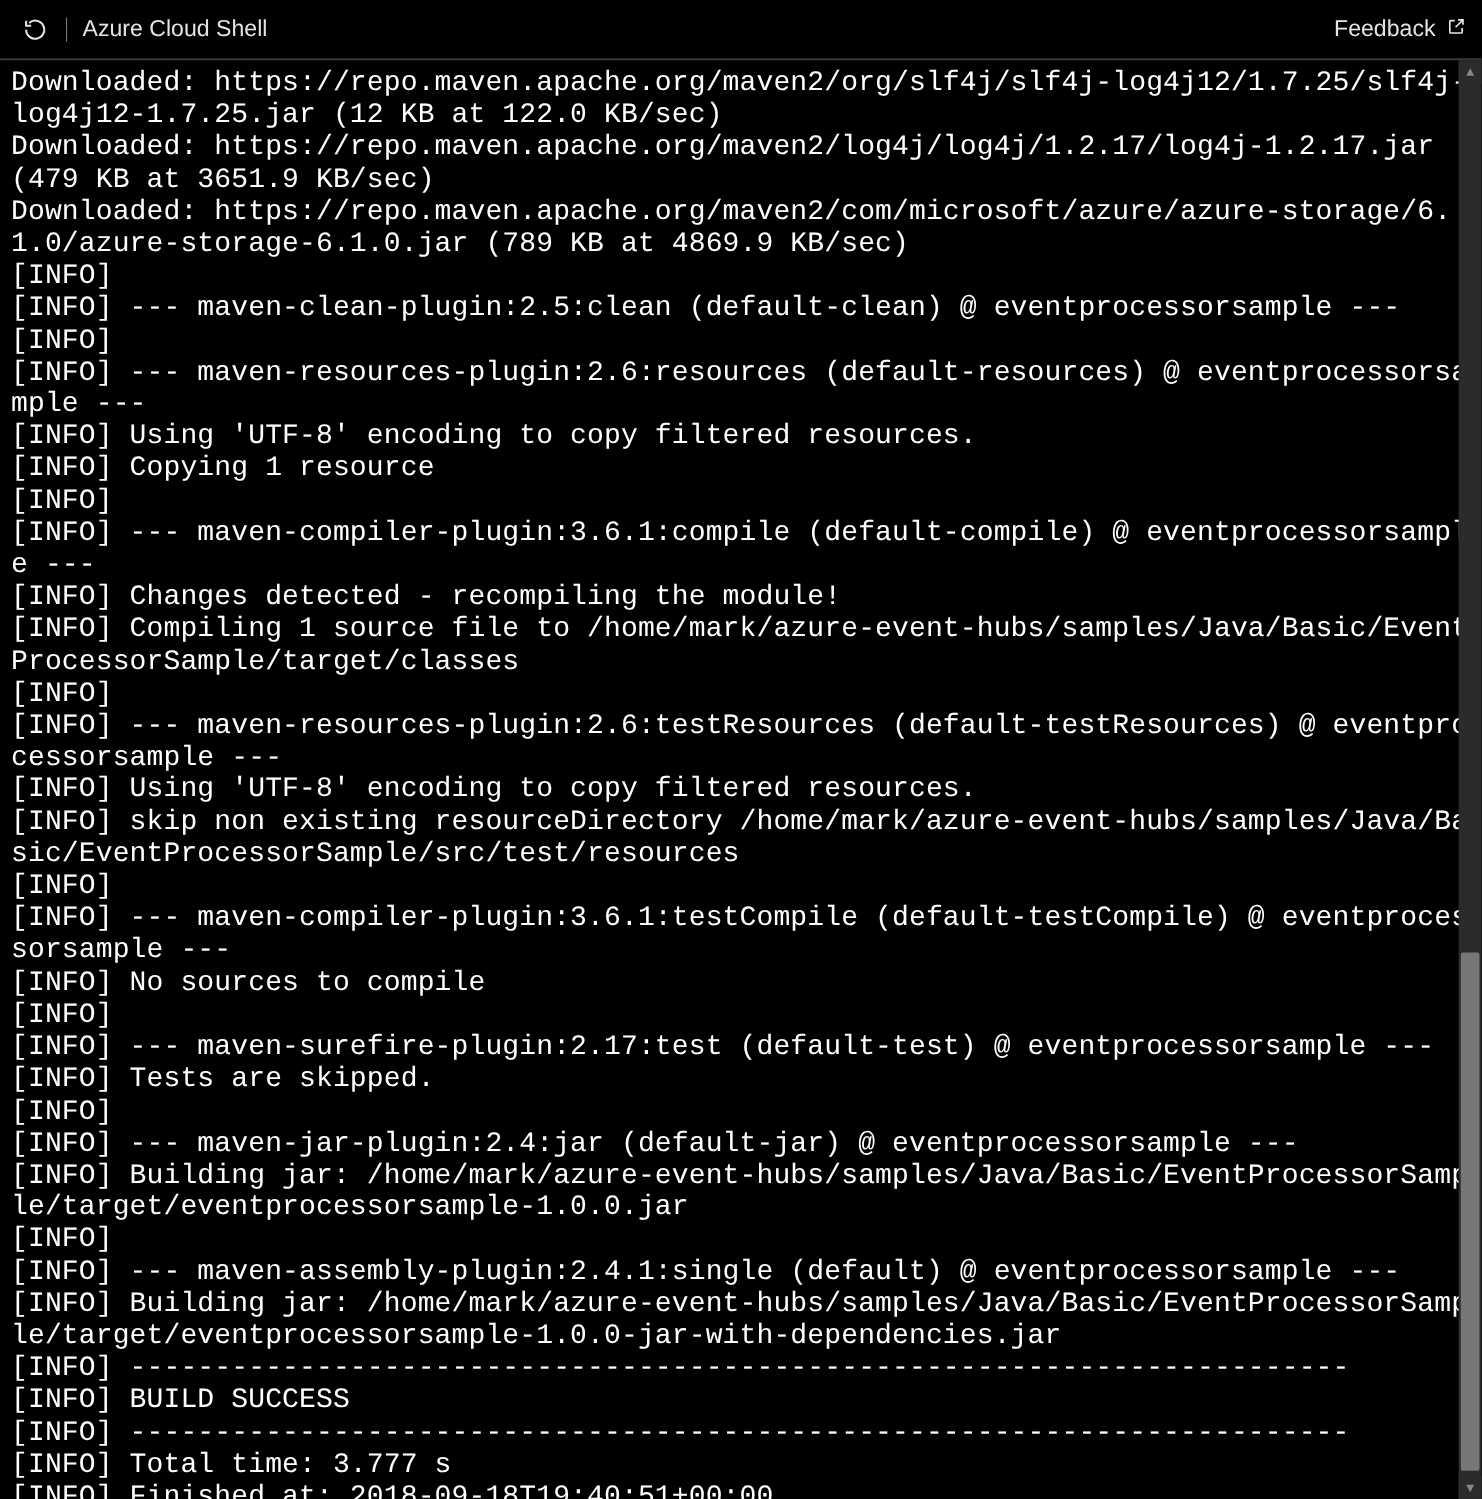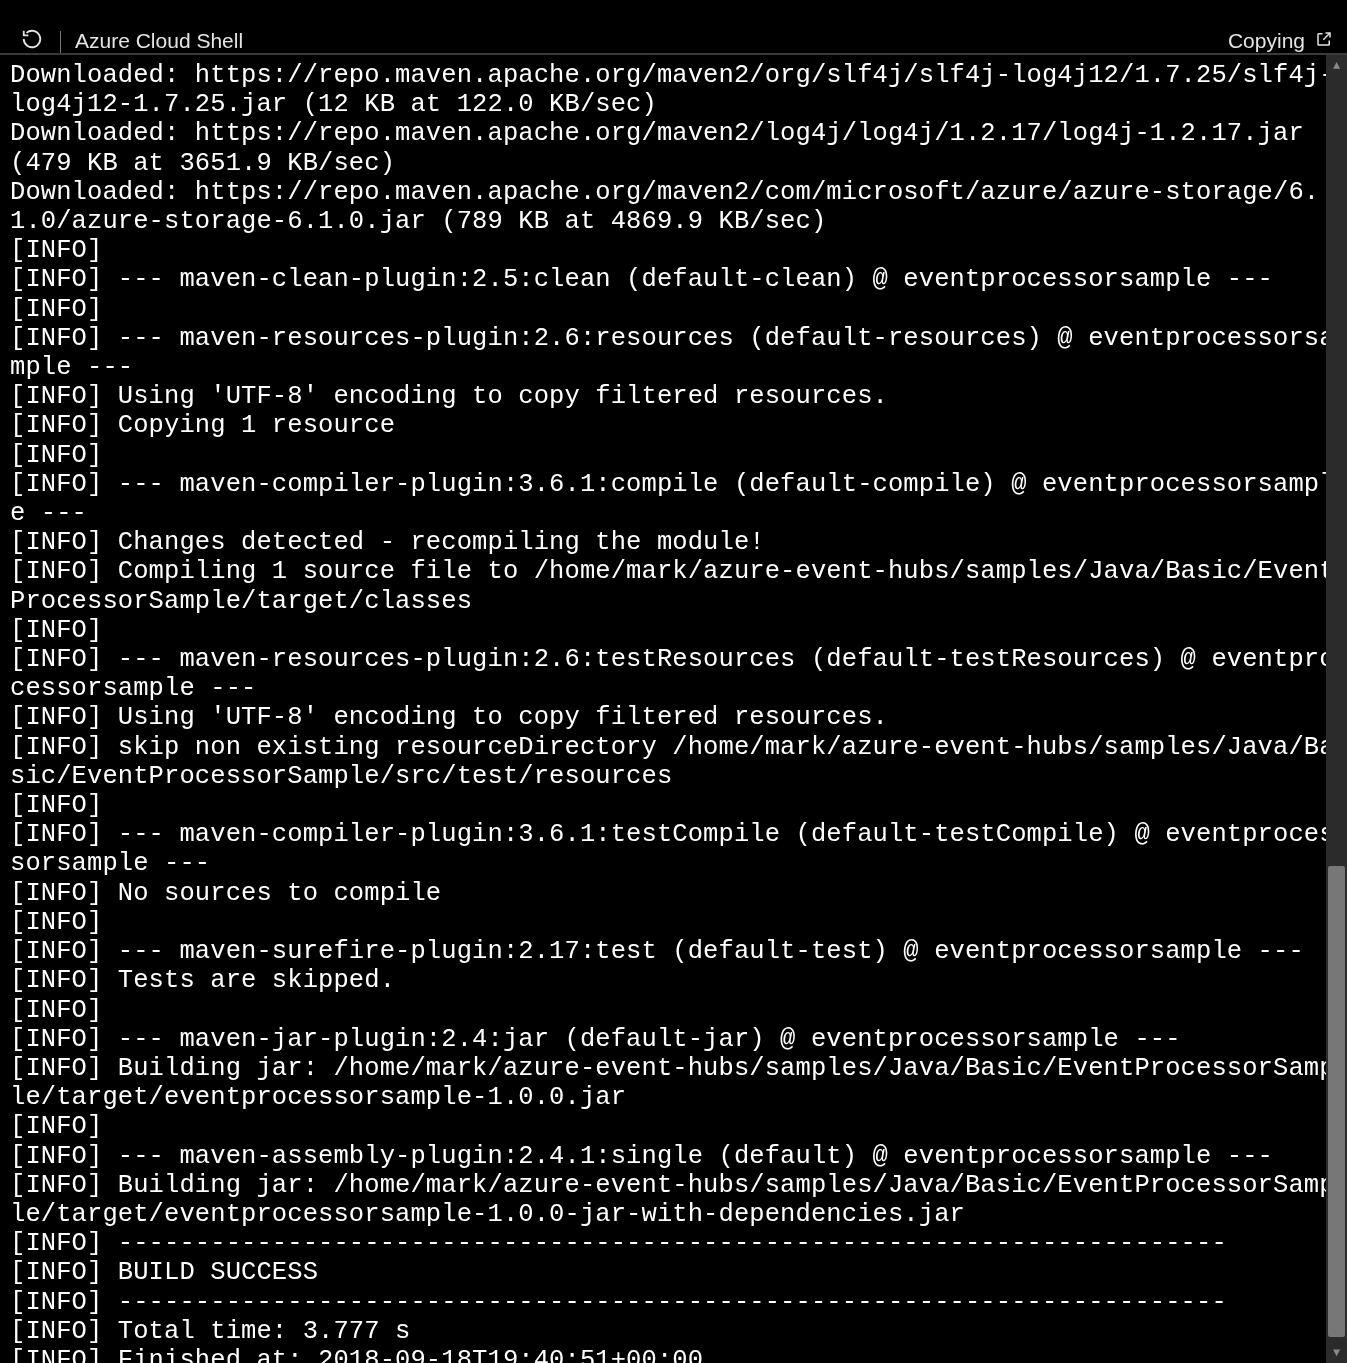--- a/index.html
+++ b/index.html
@@ -7,21 +7,21 @@
     width: 1347px;
     height: 1363px;
     background: #000;
     overflow: hidden;
     font-family: "Consolas", "Courier New", monospace;
   }
   .titlebar {
     height: 55px;
     background: #000;
     display: flex;
-    align-items: flex-end;
+    align-items: center;
     padding: 0 14px 0 18px;
     color: #e4e4e4;
     font-family: "Segoe UI", Arial, sans-serif;
     font-size: 21px;
     border-bottom: 2px solid #3a3a3a;
   }
   .titlebar .restart {
     display:inline-flex;
     align-items:center;
     justify-content:center;
@@ -84,21 +84,21 @@
   <span class="restart" title="Restart">
     <svg viewBox="0 0 24 24" width="22" height="22" fill="none" stroke="currentColor" stroke-width="2">
       <path d="M3 12a9 9 0 1 0 3-6.7"></path>
       <polyline points="3 3 3 8 8 8"></polyline>
     </svg>
   </span>
   <span class="sep"></span>
   <span class="title">Azure Cloud Shell</span>
   <span class="spacer"></span>
   <span class="feedback">
-    <span>Copying</span>
+    <span>Feedback</span>
     <span>
       <svg viewBox="0 0 24 24" fill="none" stroke="currentColor" stroke-width="2">
         <path d="M14 4h6v6"></path>
           <path d="M20 4l-9 9"></path>
         <path d="M19 14v5a1 1 0 0 1-1 1H5a1 1 0 0 1-1-1V6a1 1 0 0 1 1-1h5"></path>
       </svg>
     </span>
   </span>
 </div>
 

